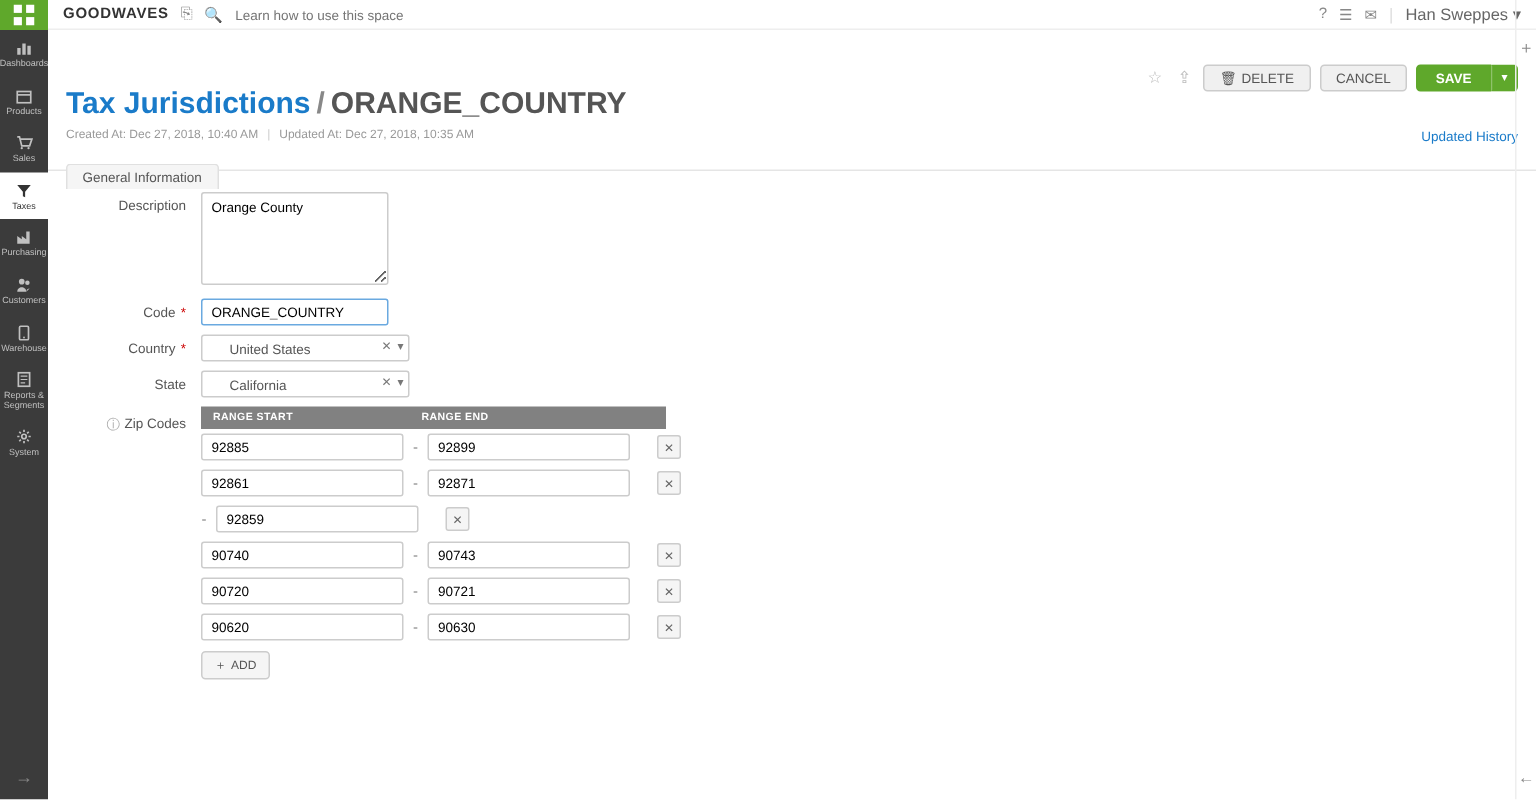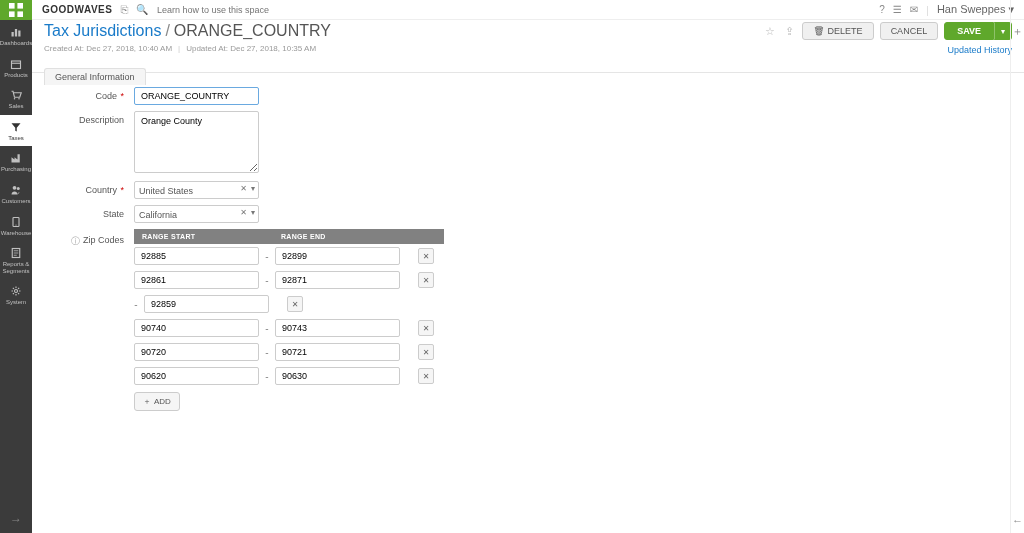--- a/index.html
+++ b/index.html
@@ -25,21 +25,21 @@
 .search-input { border: none; outline: none; font-size: 9px; color: #999; width: 180px; }
 .topbar-right { margin-left: auto; display: flex; align-items: center; gap: 8px; color: #888; }
 .user { color: #666; font-size: 11px; cursor: pointer; }
 
 
 .breadcrumb { padding: 4px 12px 2px 12px; font-size: 9px; color: #888; }
 .breadcrumb a { color: #888; text-decoration: none; }
 
 
 .page-header { padding: 2px 12px 4px 12px; display: flex; align-items: center; }
-.page-title { font-size: 16px; font-weight: normal; }
+.page-title { font-size: 20px; font-weight: bold; margin-top: 36px; }
 .page-title .link { color: #1a7bc9; }
 .page-title .sep { color: #888; margin: 0 4px; }
 .page-title .name { color: #555; }
 .header-actions { margin-left: auto; display: flex; align-items: center; gap: 6px; }
 .btn { border: 1px solid #ccc; background: #f0f0f0; border-radius: 3px; padding: 3px 10px; font-size: 9px; color: #555; cursor: pointer; display: inline-flex; align-items: center; gap: 3px; }
 .btn-save { background: #5fa82b; border-color: #5fa82b; color: #fff; font-weight: bold; padding: 3px 12px; }
 .btn-save-group { display: flex; }
 .btn-save-group .btn-save { border-radius: 3px 0 0 3px; }
 .btn-save-group .caret { background: #5fa82b; border: 1px solid #5fa82b; border-left: 1px solid rgba(255,255,255,0.3); color: #fff; border-radius: 0 3px 3px 0; padding: 3px 6px; cursor: pointer; font-size: 8px;}
 .icon-btn-plain { color: #bbb; cursor: pointer; font-size: 11px; padding: 0 2px;}
@@ -56,35 +56,35 @@
 
 .form { padding: 14px 12px; }
 .form-row { display: flex; margin-bottom: 6px; align-items: flex-start; }
 .form-label { width: 90px; text-align: right; padding-right: 10px; font-size: 9px; color: #555; padding-top: 4px; }
 .req { color: #c00; margin-left: 1px;}
 .form-control { }
 .text-input { border: 1px solid #ccc; border-radius: 2px; padding: 3px 6px; font-size: 9px; width: 125px; height: 18px; }
 .text-input.focused { border-color: #6aa9e0; outline: none; }
 .textarea { border: 1px solid #ccc; border-radius: 2px; padding: 4px 6px; font-size: 9px; width: 125px; height: 62px; resize: both; }
 .select-wrap { position: relative; display: inline-block; }
-.select { border: 1px solid #ccc; border-radius: 2px; padding: 3px 24px 3px 4px; font-size: 9px; width: 125px; height: 18px; line-height:12px; color:#555;}
+.select { border: 1px solid #ccc; border-radius: 2px; padding: 3px 24px 3px 18px; font-size: 9px; width: 139px; height: 18px; line-height:12px; color:#555;}
 .select-icons { position: absolute; right: 4px; top: 3px; font-size: 8px; color: #777; display:flex; gap:4px;}
 .select-icons span{cursor:pointer;}
 
 
 .zip-section { display: flex; }
 .zip-label-col { width: 90px; text-align: right; padding-right: 10px; font-size: 9px; color: #555; padding-top: 6px; display:flex; justify-content:flex-end; align-items:flex-start; gap:3px;}
 .zip-label-col .info-icon { color:#aaa; font-size:9px;}
 .zip-table { }
 .zip-header { background: #818181; color: #fff; font-size: 7px; font-weight: bold; display: flex; padding: 4px 0; letter-spacing:0.3px;}
 .zip-header .col1 { width: 145px; padding-left:8px;}
 .zip-header .col2 { width: 145px; padding-left:2px;}
 .zip-header-wrap { width: 310px;}
 .zip-row { display: flex; align-items: center; padding: 3px 0; gap: 6px;}
-.zip-input { border: 1px solid #ccc; border-radius: 2px; padding: 3px 6px; font-size: 9px; width: 125px; height: 18px; }
+.zip-input { border: 1px solid #ccc; border-radius: 2px; padding: 3px 6px; font-size: 9px; width: 135px; height: 18px; }
 .dash { color: #888; font-size:10px; width:4px; text-align:center;}
 .del-btn { width: 16px; height: 16px; border: 1px solid #ccc; background: #f5f5f5; border-radius: 2px; display: flex; align-items: center; justify-content: center; font-size: 8px; color: #666; cursor: pointer; margin-left: 12px;}
 .add-btn { border: 1px solid #ccc; background: #f5f5f5; border-radius: 3px; padding: 3px 8px; font-size: 8px; color: #555; cursor: pointer; display: inline-flex; align-items: center; gap: 3px; margin-top:4px;}
 
 
 .right-edge { position: absolute; right: 0; top: 0; bottom: 0; width: 14px; border-left: 1px solid #eee; display:flex; flex-direction:column; align-items:center;}
 .right-edge .plus { color:#888; font-size:11px; margin-top:24px; cursor:pointer;}
 .right-edge .arrow { margin-top:auto; margin-bottom:8px; color:#888; font-size:11px; cursor:pointer;}
 </style>
 </head>
@@ -228,26 +228,26 @@
       <span>Updated At: Dec 27, 2018, 10:35 AM</span>
     </div>
     <div class="change-history">Updated History</div>
 
     <div class="tabs">
       <div class="tab">General Information</div>
     </div>
 
     <div class="form">
       <div class="form-row">
+        <div class="form-label"><span>Description</span></div>
+        <div class="form-control"><textarea class="textarea" style="">Orange County</textarea></div>
+      </div>
+      <div class="form-row">
         <div class="form-label"><span>Code</span><span class="req"> *</span></div>
         <div class="form-control"><input class="text-input focused" value="ORANGE_COUNTRY" style=""></div>
-      </div>
-      <div class="form-row">
-        <div class="form-label"><span>Description</span></div>
-        <div class="form-control"><textarea class="textarea" style="">Orange County</textarea></div>
       </div>
       <div class="form-row">
         <div class="form-label"><span>Country</span><span class="req"> *</span></div>
         <div class="form-control select-wrap">
           <div class="select">United States</div>
           <div class="select-icons">
               <span>✕</span>
               <span>▾</span>
             </div>
         </div>

